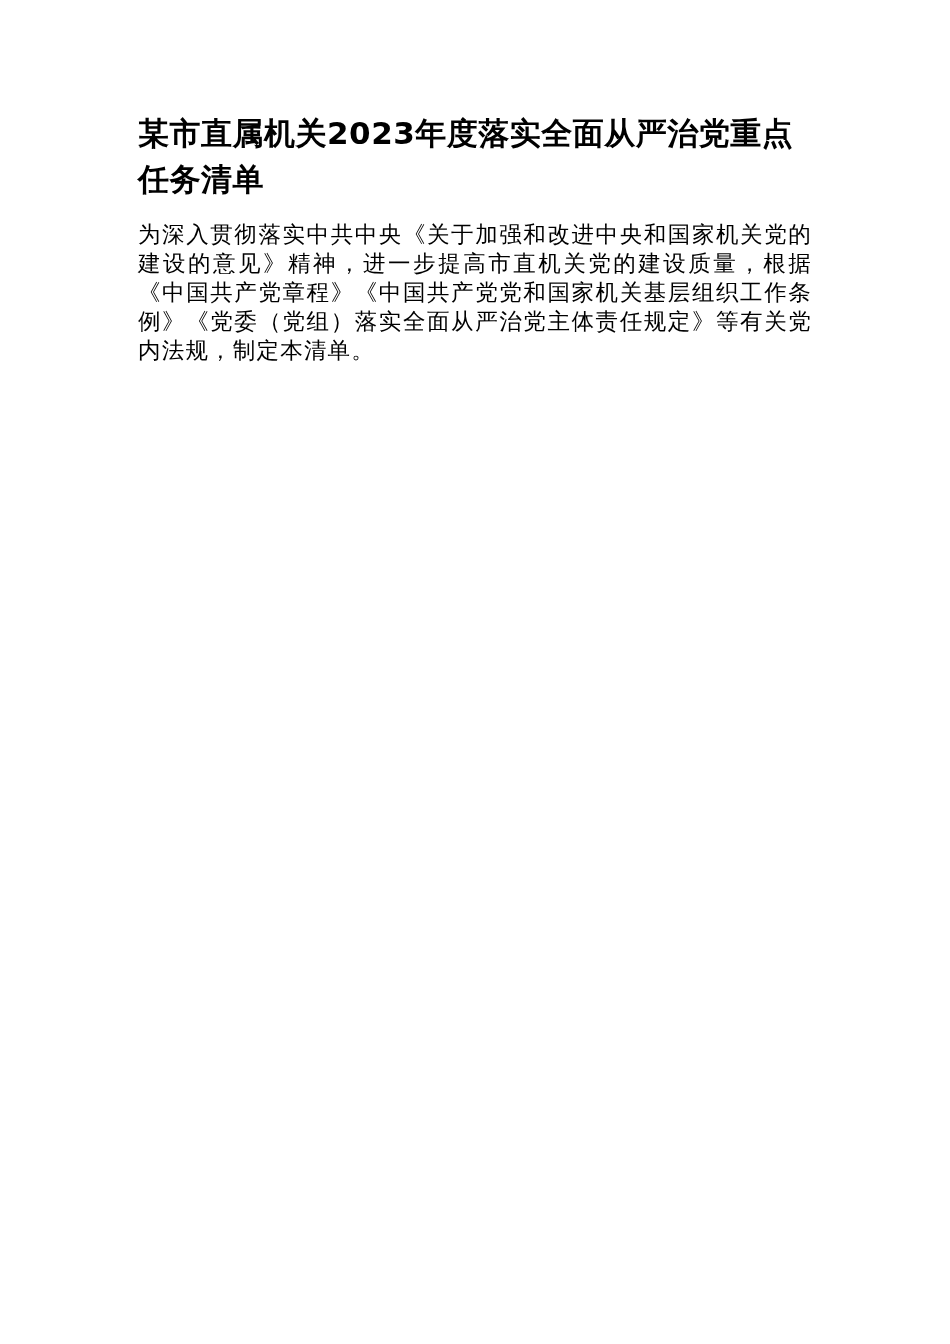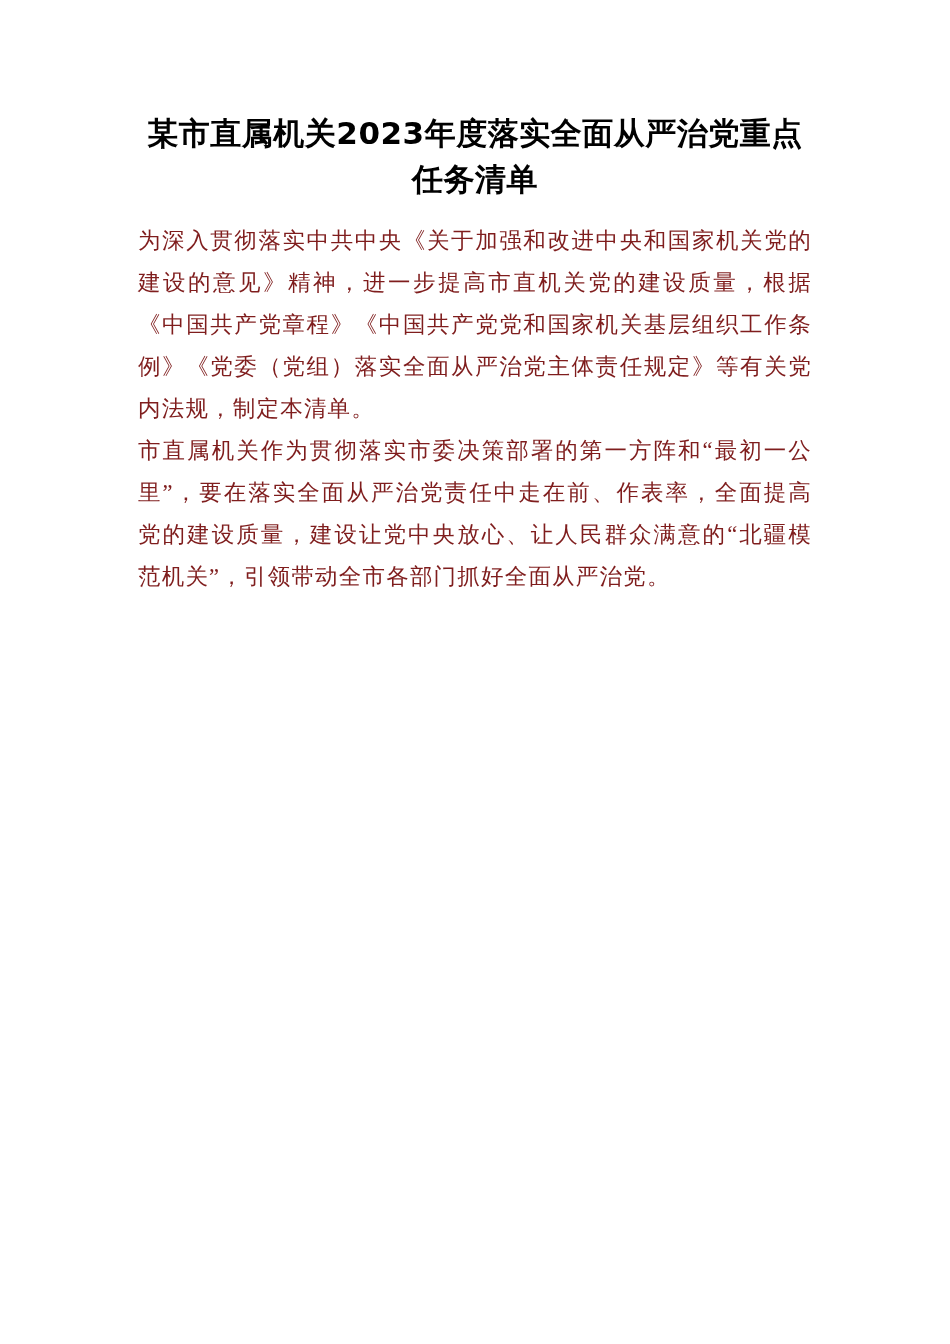--- a/index.html
+++ b/index.html
@@ -19,41 +19,39 @@
     height: 1344px;
     box-sizing: border-box;
     padding: 110px 138px 60px 138px;
     position: relative;
   }
   .doc-title {
     font-family: "DejaVu Sans", "Liberation Sans", sans-serif;
     font-weight: 700;
     font-size: 31px;
     line-height: 46px;
-    text-align: center;
     letter-spacing: 0.5px;
     margin: 0 0 18px 0;
     color: #000;
   }
   .para {
     font-size: 22.5px;
-    line-height: 42px;
+    line-height: 29px;
     text-align: justify;
     text-justify: inter-ideograph;
     margin: 0;
     letter-spacing: 1.2px;
-    color: #7f1d1d;
+    color: #000000;
   }
 </style>
 </head>
 <body>
 
 <div class="page">
 
   <h1 class="doc-title">某市直属机关2023年度落实全面从严治党重点任务清单</h1>
 
   <p class="para">为深入贯彻落实中共中央《关于加强和改进中央和国家机关党的建设的意见》精神，进一步提高市直机关党的建设质量，根据《中国共产党章程》《中国共产党党和国家机关基层组织工作条例》《党委（党组）落实全面从严治党主体责任规定》等有关党内法规，制定本清单。</p>
 
 
-  <p class="para">市直属机关作为贯彻落实市委决策部署的第一方阵和“最初一公里”，要在落实全面从严治党责任中走在前、作表率，全面提高党的建设质量，建设让党中央放心、让人民群众满意的“北疆模范机关”，引领带动全市各部门抓好全面从严治党。</p>
 
 
 </div>
 
 </body></html>

